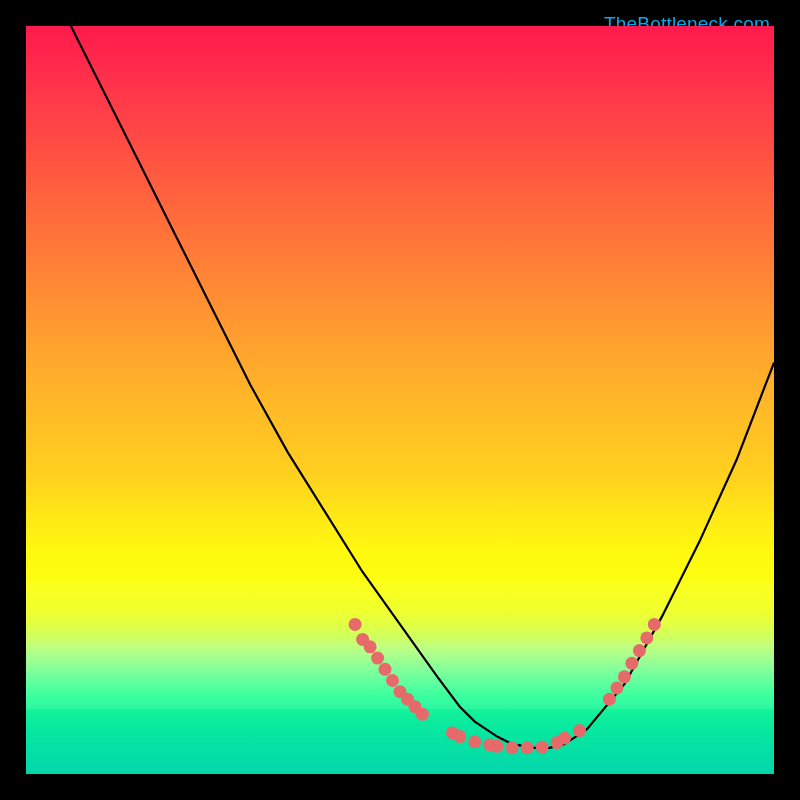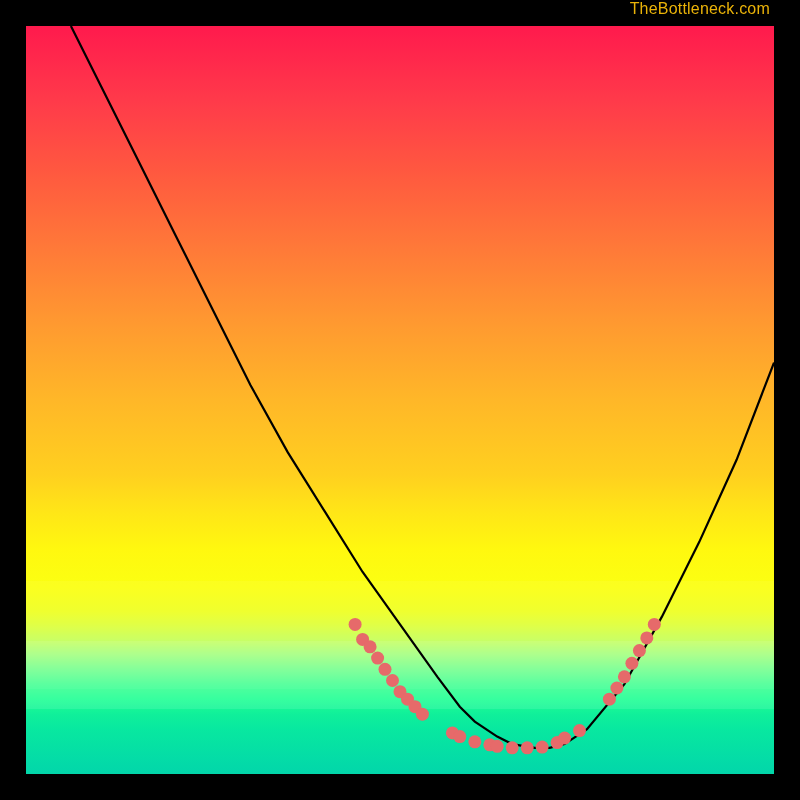--- a/index.html
+++ b/index.html
@@ -62,24 +62,24 @@
   svg.curve {
     position: absolute;
     left: 0;
     top: 0;
     width: 748px;
     height: 748px;
     pointer-events: none;
   }
   .watermark {
     position: absolute;
-    top: 0;
+    top: 13px;
     right: 30px;
-    color: #eab308;
-    font-size: 16px;
+    color: #0ea5e9;
+    font-size: 19px;
     font-weight: 500;
     letter-spacing: 0.2px;
   }
 </style>
 </head>
 <body>
 
 <div class="watermark">TheBottleneck.com</div>
 
 <div class="frame">

